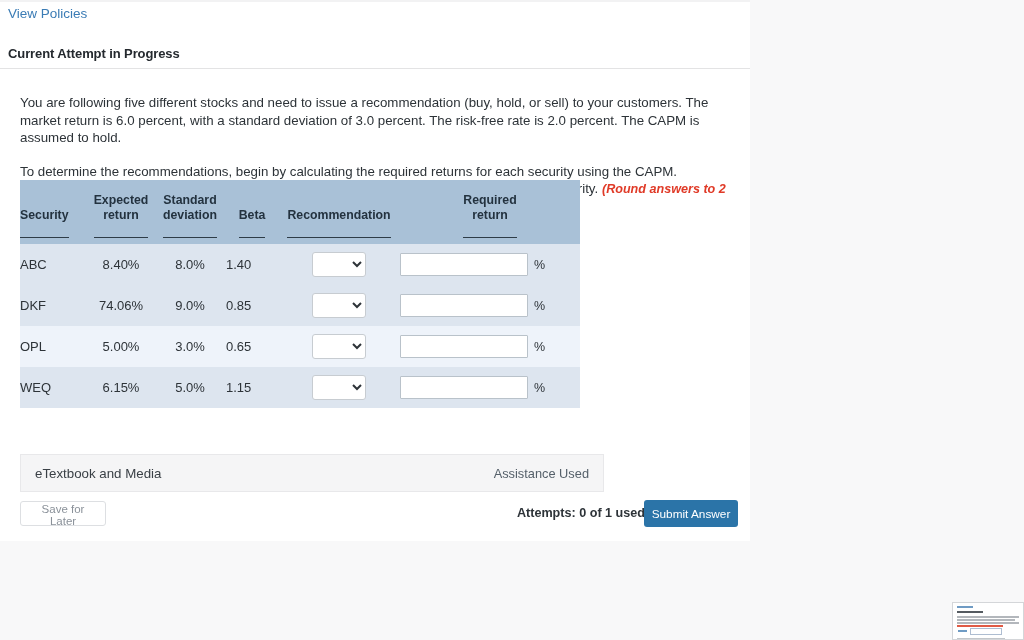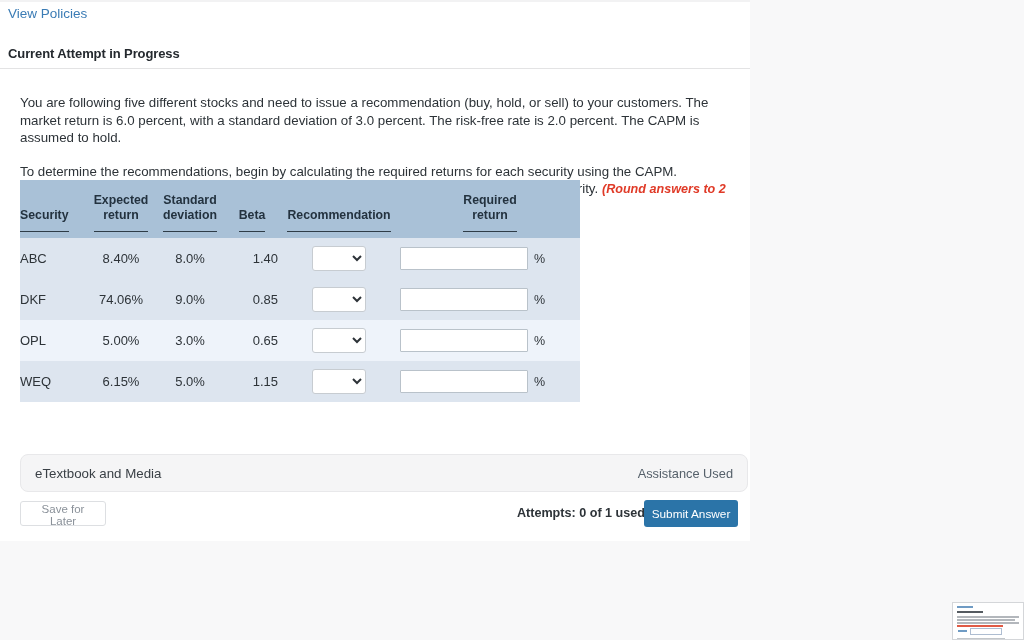--- a/index.html
+++ b/index.html
@@ -100,21 +100,21 @@
     font-size: 12.3px;
     font-weight: bold;
     vertical-align: bottom;
     padding: 13px 0 6px 0;
     height: 35px;
     box-sizing: border-box;
   }
   table.capm thead th .hlabel {
     display: inline-block;
     border-bottom: 1.5px solid #2e3c47;
-    padding-bottom: 8px;
+    padding-bottom: 14px;
     line-height: 15px;
   }
   th.c-security  { width: 68px;  text-align: left;   padding-left: 6px; }
   th.c-expected  { width: 66px;  text-align: center; }
   th.c-stddev    { width: 72px;  text-align: center; }
   th.c-beta      { width: 52px;  text-align: center; }
   th.c-rec       { width: 122px; text-align: center; }
   th.c-required  { width: 180px; text-align: center; }
 
   table.capm tbody td {
@@ -123,21 +123,21 @@
     height: 41px;
     padding: 0;
     vertical-align: middle;
   }
   tbody tr.odd  td { background: #dde5ef; }
   tbody tr.even td { background: #eef3fa; }
 
   td.c-security { text-align: left;   padding-left: 6px; }
   td.c-expected { text-align: center; }
   td.c-stddev   { text-align: center; }
-  td.c-beta     { text-align: right; }
+  td.c-beta     { text-align: left; }
   td.c-rec      { text-align: center; }
   td.c-required { text-align: left;   padding-left: 6px; }
 
   select.rec-select {
     width: 54px;
     height: 25px;
     font-size: 11px;
     font-family: "Liberation Sans", sans-serif;
     border: 1px solid #c7ccd1;
     border-radius: 3px;
@@ -164,26 +164,26 @@
     color: #2d3338;
     border-radius: 1px;
   }
   .pct { font-size: 12.5px; color: #2d3338; }
 
   
   .etext-bar {
     position: absolute;
     left: 20px;
     top: 452px;
-    width: 728px;
+    width: 584px;
     height: 38px;
     background: #f5f5f6;
     border: 1px solid #e8e8ea;
     box-sizing: border-box;
-    border-radius: 8px;
+    border-radius: 0;
     padding-left: 8px;
   }
   .etext-label {
     position: absolute;
     left: 14px;
     top: 11px;
     font-size: 13.3px;
     color: #3a4046;
     cursor: pointer;
   }

